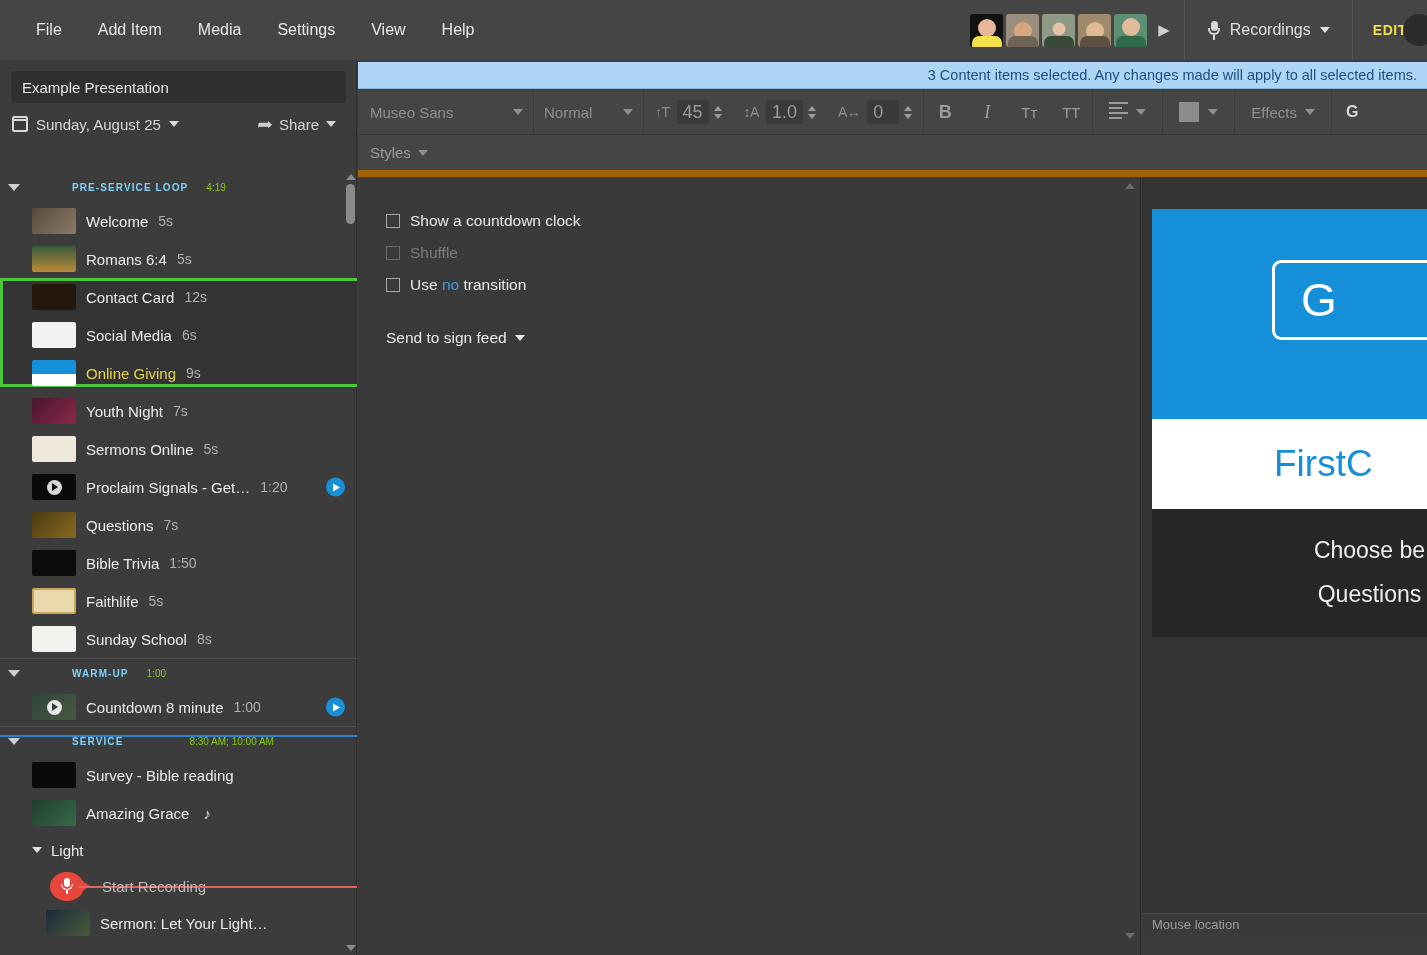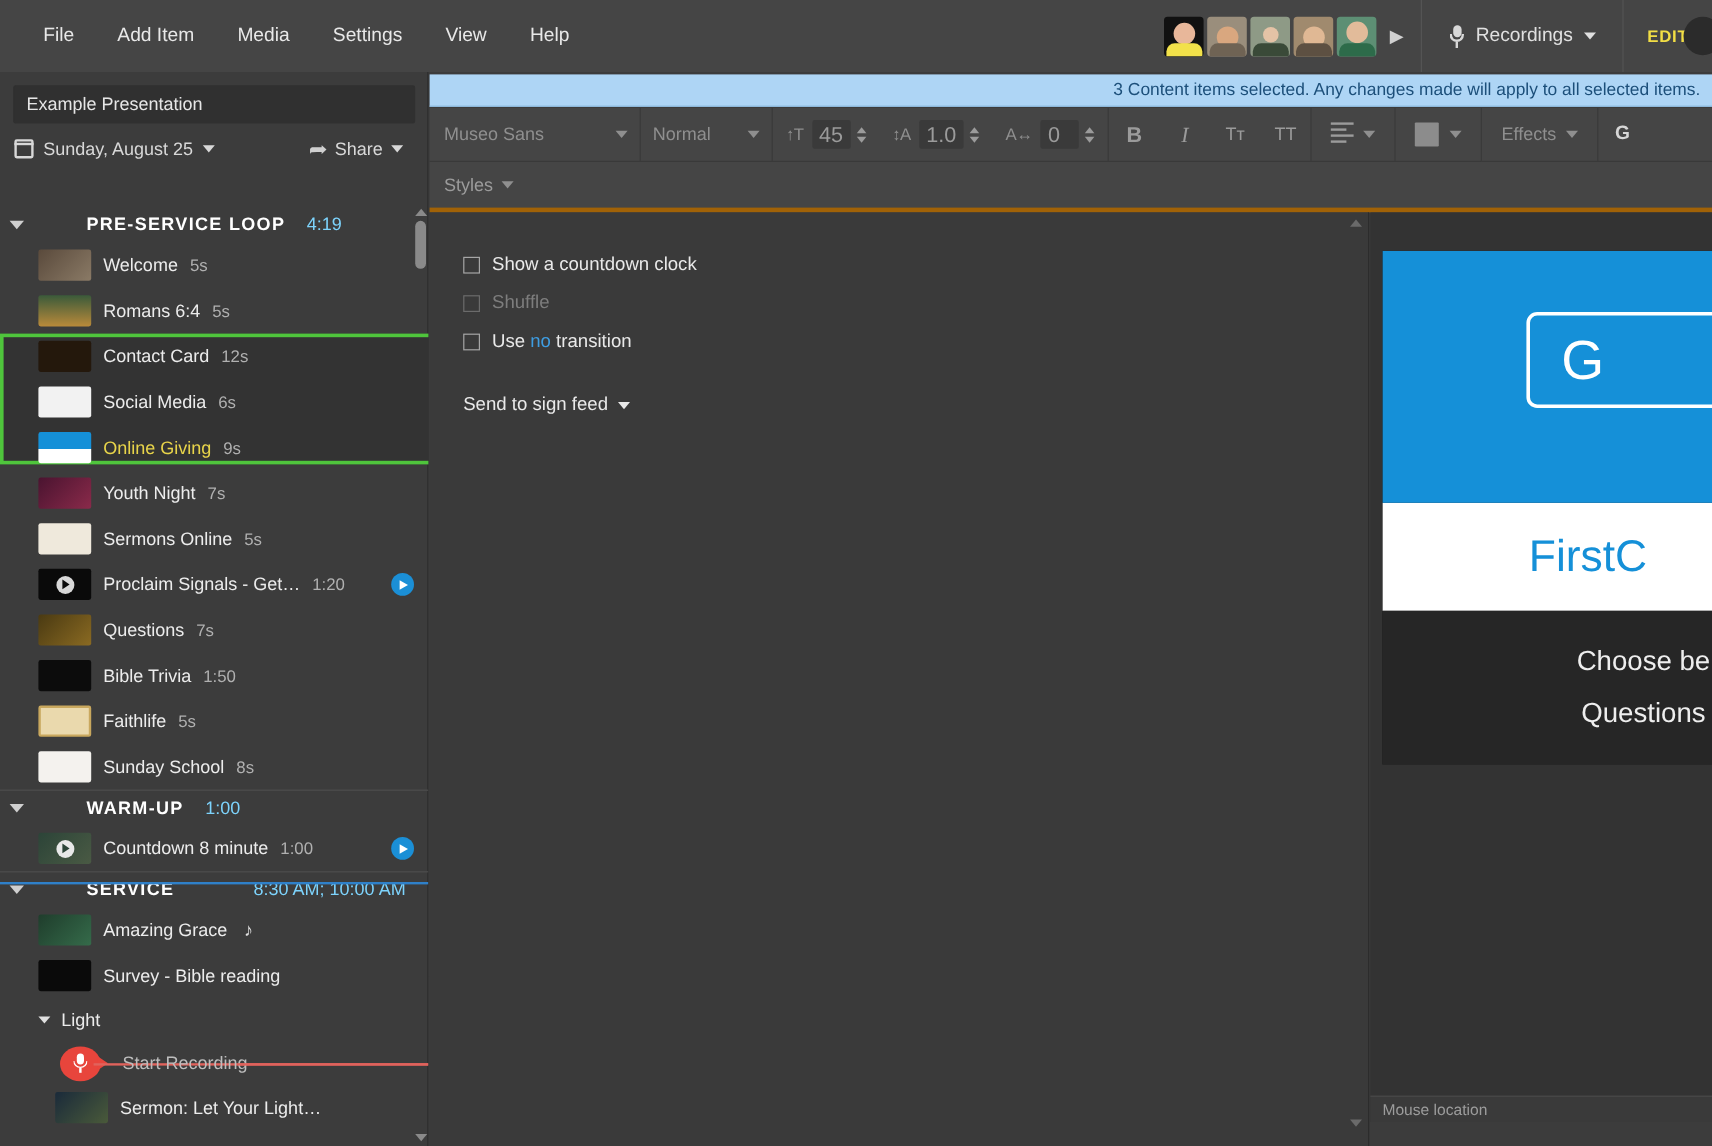--- a/index.html
+++ b/index.html
@@ -103,22 +103,22 @@
   .sb-list {
     position: absolute; left: 0; top: 112px; width: 357px; height: 783px;
     overflow: hidden;
   }
   .group-hdr {
     display:flex; align-items:center; height:30px; padding-left:8px; gap:8px;
     border-top:1px solid #4e4e4e;
   }
   .group-hdr.first { border-top: none; }
   .tri { width:0;height:0;border-left:6px solid transparent;border-right:6px solid transparent;border-top:7px solid #cfcfcf;}
-  .group-name { color:#ffffff; font-size:15px; letter-spacing:1.1px; font-weight:600;padding-left:44px;}
-  .group-time { color:#7dd3fc; font-size:15px; margin-left:10px;}
+  .group-name { color:#7dd3fc; font-size:10px; letter-spacing:1.1px; font-weight:600;padding-left:44px;}
+  .group-time { color:#84cc16; font-size:10px; margin-left:10px;}
   .group-time.wide { margin-left:58px; }
 
   .li {
     display:flex; align-items:center; height:38px; padding-left:32px; gap:10px;
     position: relative; cursor: pointer;
   }
   .thumb { width:44px; height:26px; border-radius:2px; overflow:hidden; position:relative; flex:0 0 auto; background:#2a2a2a;}
   .li-label { color:#ececec; font-size:15px; white-space:nowrap;}
   .li-label.giving { color:#e8d44a; }
   .li-time { color:#b0b0b0; font-size:14px; }
@@ -201,21 +201,21 @@
   .align-ic i:nth-child(1){width:19px;} .align-ic i:nth-child(2){width:13px;}
   .align-ic i:nth-child(3){width:19px;} .align-ic i:nth-child(4){width:13px;}
   .fb-color { display:flex; align-items:center; gap:9px; padding:0 16px; height:45px; border-right:1px solid #3a3a3a;}
   .swatch { width:20px;height:20px; background:#8c8c8c; border-radius:1px;}
   .fb-effects { padding:0 16px; height:45px; display:flex; align-items:center; gap:8px; border-right:1px solid #3a3a3a;}
   .fb-g { padding:0 14px; color:#d6d6d6; font-size:16px; font-weight:bold; height:45px; display:flex; align-items:center;}
 
   .stylesbar {
     position:absolute; left:358px; top:135px; width:1069px; height:42px;
     background:#454545; display:flex; align-items:center; padding-left:12px;
-    border-bottom:4px solid #a16207;
+    border-bottom:7px solid #a16207;
   }
   .styles-lbl { color:#9b9b9b; font-size:15px; display:flex; align-items:center; gap:7px; cursor:pointer;}
 
   
   .main {
     position:absolute; left:358px; top:177px; width:783px; height:778px;
     background:#3a3a3a; border-right:1px solid #2c2c2c;
   }
   .opt-row { display:flex; align-items:center; height:32px; padding-left:28px; gap:10px;}
   .cb { width:14px;height:14px;border:1.5px solid #a6a6a6; background:transparent; flex:0 0 auto; cursor:pointer;}
@@ -424,27 +424,27 @@
         <span class="play-badge"></span>
       </div>
       <div class="blue-line" style="top:563px;"></div>
 
       <div class="group-hdr">
         <span class="tri"></span>
         <span class="group-name">SERVICE</span>
         <span class="group-time wide">8:30 AM; 10:00 AM</span>
       </div>
       <div class="li">
+        <div class="thumb" style="background:#0a0a0a;"></div>
+        <span class="li-label">Survey - Bible reading</span>
+      </div>
+      <div class="li">
         <div class="thumb" style="background:linear-gradient(135deg,#1f3d2c,#356b4a);"></div>
         <span class="li-label">Amazing Grace</span>
         <span class="note-ic">♪</span>
-      </div>
-      <div class="li">
-        <div class="thumb" style="background:#0a0a0a;"></div>
-        <span class="li-label">Survey - Bible reading</span>
       </div>
 
       <div class="sub-hdr">
         <span class="tri"></span>
         <span class="sub-name">Light</span>
       </div>
 
       <div class="rec-row">
         <span class="rec-line"></span>
         <span class="rec-pin">

